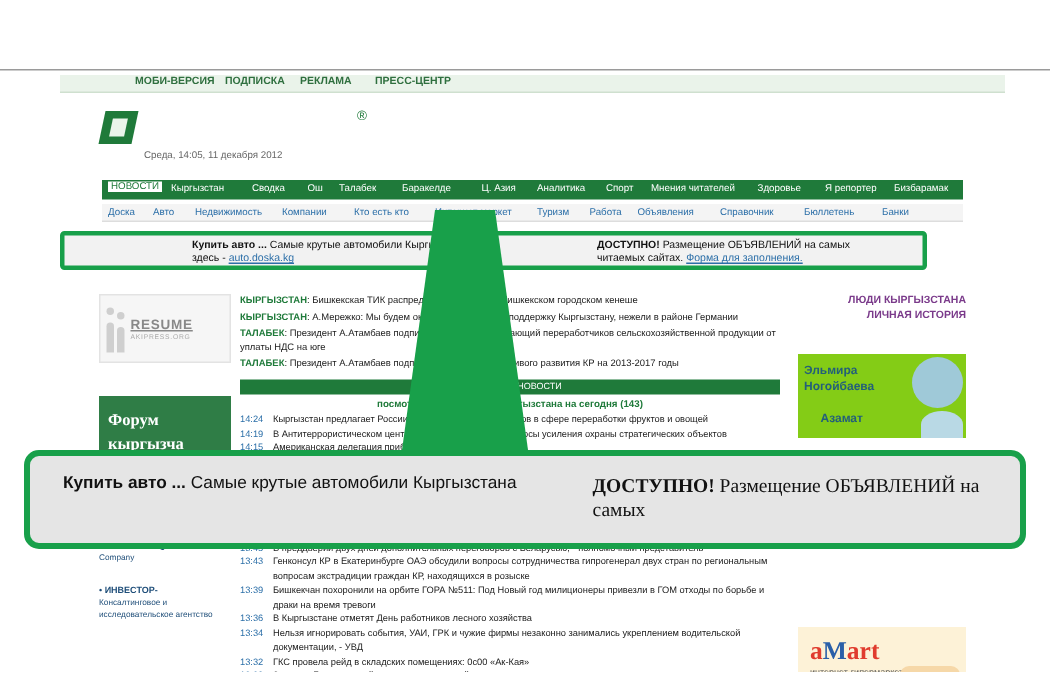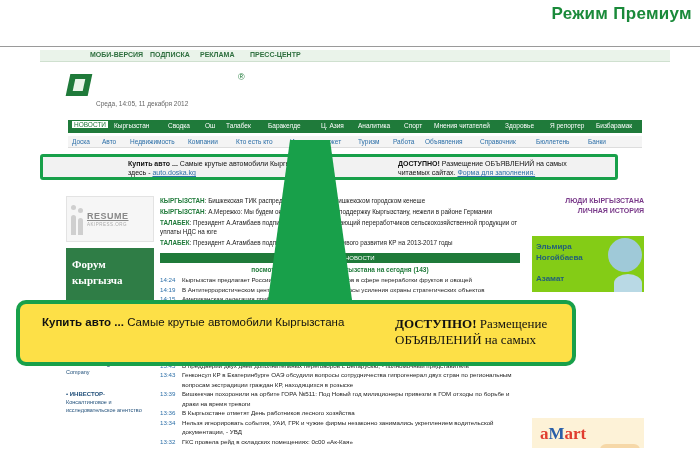--- a/index.html
+++ b/index.html
@@ -97,21 +97,21 @@
   .resume-box .rs { position: absolute; left: 20px; top: 25px; font-size: 4.5px; color: #aaa; letter-spacing:.5px;}
   .resume-box .fig { position: absolute; left: 4px; top: 8px; width: 14px; height: 30px; }
   .resume-box .fig i { position: absolute; width: 5px; height: 20px; background: #cfcfcf; border-radius: 3px 3px 0 0; bottom: 0;}
   .resume-box .fig i.a { left: 0; }
   .resume-box .fig i.b { left: 7px; height: 17px; }
   .resume-box .fig u { position: absolute; width: 5px; height: 5px; border-radius: 50%; background: #cfcfcf; top: 0;}
   .resume-box .fig u.a { left: 0; }
   .resume-box .fig u.b { left: 7px; top: 3px; }
 
   .forum-box {
-    position: relative; margin-top: 6px; width: 88px; height: 58px;
+    position: relative; margin-top: 22px; width: 88px; height: 58px;
     background: #2f7d46;
   }
   .forum-box .ft { position: absolute; left: 6px; top: 10px; font-size: 11px; color: #fff; font-weight: bold; font-family: "Liberation Serif", serif; }
   .forum-box .ft2 { position: absolute; left: 6px; top: 26px; font-size: 11px; color: #fff; font-weight: bold; font-family: "Liberation Serif", serif; }
 
   .newsmain { position: absolute; left: 120px; top: 146px; width: 360px; }
   .news-line { font-size: 6.3px; color: #1a1a1a; line-height: 9px; margin-bottom: 2px; }
   .news-line .tag { color: #1f7a3a; font-weight: bold; }
   .news-line .lnk { color: #1a1a1a; }
   .news-hdr {
@@ -124,59 +124,58 @@
   .tl-row .x { flex: 1; }
 
   
   .rightcol { position: absolute; left: 492px; top: 146px; width: 112px; }
   .rc-title { font-size: 7px; color: #7a3a8a; font-weight: bold; text-align: right; line-height: 10px;}
   .rc-card {
     margin-top: 20px; width: 112px; height: 56px; background: #84cc16; position: relative; overflow:hidden;
   }
   .rc-card .nm { position: absolute; left: 4px; top: 6px; font-size: 8px; color: #235f7a; font-weight: bold; }
   .rc-card .nm2 { position: absolute; left: 4px; top: 17px; font-size: 8px; color: #235f7a; font-weight: bold; }
-  .rc-card .nm3 { position: absolute; left: 4px; top: 38px; font-size: 8px; color: #235f7a; font-weight: bold; }
+  .rc-card .nm3 { position: absolute; left: 15px; top: 38px; font-size: 8px; color: #235f7a; font-weight: bold; }
   .rc-card .ph { position: absolute; right: 2px; top: 2px; width: 34px; height: 34px; border-radius: 50%; background: #9fc9d8; }
   .rc-card .ph2 { position: absolute; right: 2px; bottom: 0px; width: 28px; height: 18px; border-radius: 50% 50% 0 0; background: #b9d9e5; }
 
   .amart {
     position: absolute; left: 492px; top: 368px; width: 112px; height: 58px; background: #fdf2d7;
   }
   .amart .a1 { position: absolute; left: 8px; top: 6px; font-size: 17px; font-weight: bold; color: #e03c2e; font-family: "Liberation Serif", serif;}
   .amart .a1 em { color: #2a5fa8; font-style: normal; }
   .amart .a2 { position: absolute; left: 8px; top: 28px; font-size: 6px; color: #555; }
   .amart .toy { position: absolute; right: 4px; bottom: 2px; width: 40px; height: 30px; background: #f6d8a8; border-radius: 6px;}
 
   
   .promo { position: absolute; left: 26px; width: 88px; font-size: 5.5px; color: #1f4e79; line-height: 8px;}
   .promo b { display:block; font-size: 6px; }
 
   
   .connector {
     position: absolute; left: 0; top: 0; width: 700px; height: 450px; pointer-events: none;
   }
   .callout {
-    position: absolute; left: 16px; top: 300px; width: 560px; height: 66px;
-    background: #fde047; border: 4px solid #18a04a; border-radius: 10px;
+    position: absolute; left: 16px; top: 300px; width: 668px; height: 66px;
+    background: #e5e5e5; border: 4px solid #18a04a; border-radius: 10px;
   }
   .callout .c1 { position: absolute; left: 22px; top: 12px; font-size: 11.5px; font-weight: bold; color: #111; }
   .callout .c1s { font-weight: normal; }
   .callout .c1b { position: absolute; left: 22px; top: 33px; font-size: 11.5px; color: #111; }
   .callout .c1link { color: #2c6fa8; text-decoration: underline; }
   .callout .c2 { position: absolute; left: 375px; top: 12px; font-size: 13px; color: #111; font-family: Liberation Serif, serif; }
   .callout .c2 b { font-weight: bold; }
   .callout .c2b { position: absolute; left: 375px; top: 33px; font-size: 11.5px; color: #111; }
   .callout .c2link { color: #2c6fa8; text-decoration: underline; }
 </style>
 </head>
 <body>
 
 <div id="root">
 
-  <div class="hdr-title">Режим Премиум</div>
   <div class="hdr-rule"></div>
 
   <div class="site">
 
     <div class="site-topbar">
       <span class="tb" style="left:50px">МОБИ-ВЕРСИЯ</span>
       <span class="tb" style="left:110px">ПОДПИСКА</span>
       <span class="tb" style="left:160px">РЕКЛАМА</span>
       <span class="tb" style="left:210px">ПРЕСС-ЦЕНТР</span>
     </div>

